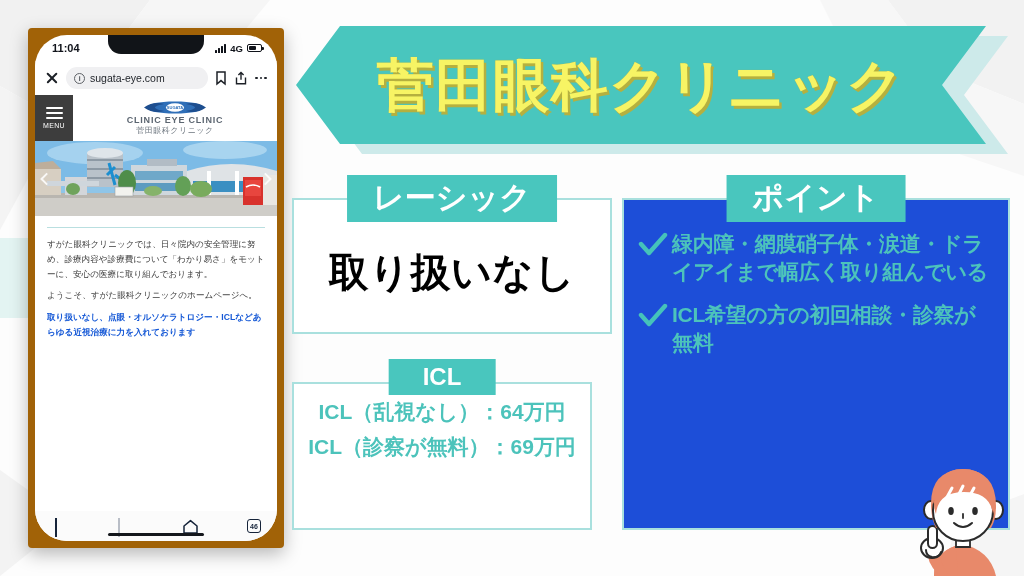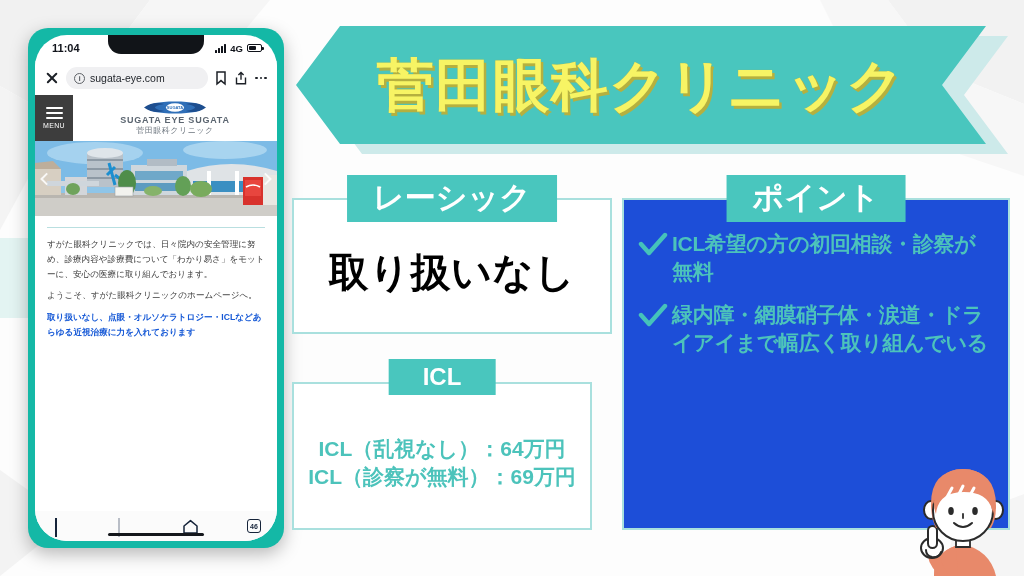--- a/index.html
+++ b/index.html
@@ -10,22 +10,22 @@
     position:relative;
   }
 
   
   #bg { position:absolute; inset:0; z-index:0; }
 
   
   .phone-wrap { position:absolute; left:28px; top:28px; width:256px; height:520px; z-index:3; }
   .phone-body {
     position:absolute; inset:0;
-    background:#14b8a6;
-    border-radius:20px;
+    background:#a16207;
+    border-radius:4px;
     box-shadow:0 6px 18px rgba(0,0,0,.28);
     padding:7px;
   }
   .phone-screen {
     position:relative;
     width:100%; height:100%;
     background:#ffffff;
     border-radius:32px;
     overflow:hidden;
     display:flex; flex-direction:column;
@@ -157,22 +157,22 @@
     width:100%; height:100%;
     display:flex; align-items:center; justify-content:center;
     font-size:40px; font-weight:bold; color:#000000; letter-spacing:.5px;
     padding-top:12px;
   }
 
   
   #card-icl { left:292px; top:382px; width:300px; height:148px; }
   .icl-rows {
     width:100%; height:100%;
-    display:flex; flex-direction:column; align-items:center; justify-content:center;
-    padding-top:14px;
+    display:flex; flex-direction:column; align-items:center; 
+    gap:7px; padding-top:14px;
   }
   .icl-row { font-size:21px; font-weight:bold; color:#4cc3bb; white-space:nowrap; }
 
   
   #card-points { left:622px; top:198px; width:388px; height:332px; }
   .pt-list { padding:30px 16px 10px 14px; display:flex; flex-direction:column; gap:15px; }
   .pt-item { display:flex; gap:4px; align-items:flex-start; }
   .pt-check { flex:0 0 30px; margin-top:2px; }
   .pt-text { font-size:21px; font-weight:bold; line-height:1.33; color:#4cc3bb; letter-spacing:-.3px; }
 
@@ -250,21 +250,21 @@
           <span class="menu-lbl">MENU</span>
         </div>
         <div class="brandbox">
           <svg width="62" height="15" viewBox="0 0 62 15">
             <path d="M4 7.5C4 3.8 14 1.5 31 1.5s27 2.3 27 6-10 6-27 6S4 11.2 4 7.5z" fill="#2f6fb8"></path>
             <path d="M0 7.5C6 3 14 2 20 4c-6 1-9 2.5-9 3.5S14 10 20 11C14 13 6 12 0 7.5z" fill="#1d4e8f"></path>
             <path d="M62 7.5C56 3 48 2 42 4c6 1 9 2.5 9 3.5S48 10 42 11c6 2 14 1 20-3.5z" fill="#1d4e8f"></path>
             <ellipse cx="31" cy="7.5" rx="9" ry="4.3" fill="#fff"></ellipse>
             <text x="31" y="9.4" font-size="4" font-family="Liberation Sans, sans-serif" font-weight="bold" fill="#2f6fb8" text-anchor="middle">SUGATA</text>
           </svg>
-          <span class="brand-en">SUGATA EYE SUGATA</span>
+          <span class="brand-en">CLINIC EYE CLINIC</span>
           <span class="brand-jp">菅田眼科クリニック</span>
         </div>
       </div>
 
       <div class="hero">
         <svg viewBox="0 0 242 75" preserveAspectRatio="none" width="100%" height="100%">
           <rect width="242" height="75" fill="#8fc5e8"></rect>
           <rect width="242" height="40" fill="#7cbbe6"></rect>
           <ellipse cx="60" cy="12" rx="48" ry="11" fill="#b7dcf2" opacity=".7"></ellipse>
           <ellipse cx="190" cy="9" rx="42" ry="9" fill="#c6e4f5" opacity=".6"></ellipse>
@@ -356,29 +356,29 @@
 
 <div class="card tinted" id="card-points">
   <div class="card-tab">ポイント</div>
   <div class="pt-list">
     <div class="pt-item">
       <span class="pt-check">
         <svg viewBox="0 0 30 26" width="30" height="26">
             <path d="M3 12l8 9L27 3" fill="none" stroke="#45c3ba" stroke-width="4.4" stroke-linecap="round" stroke-linejoin="round"></path>
           </svg>
       </span>
-      <span class="pt-text">ICL希望の方の初回相談・診察が無料</span>
+      <span class="pt-text">緑内障・網膜硝子体・涙道・ドライアイまで幅広く取り組んでいる</span>
     </div>
     <div class="pt-item">
       <span class="pt-check">
         <svg viewBox="0 0 30 26" width="30" height="26">
             <path d="M3 12l8 9L27 3" fill="none" stroke="#45c3ba" stroke-width="4.4" stroke-linecap="round" stroke-linejoin="round"></path>
           </svg>
       </span>
-      <span class="pt-text">緑内障・網膜硝子体・涙道・ドライアイまで幅広く取り組んでいる</span>
+      <span class="pt-text">ICL希望の方の初回相談・診察が無料</span>
     </div>
   </div>
 </div>
 
 <svg class="character" viewBox="0 0 118 122">
 
   <path d="M30 122 Q30 96 58 90 Q86 96 92 122 Z" fill="#e8896a"></path>
   <path d="M30 122 Q30 98 52 92 L54 122 Z" fill="#e8896a"></path>
 
   <path d="M34 120 Q22 108 24 96 L36 96 Q36 110 44 120 Z" fill="#e8896a"></path>

